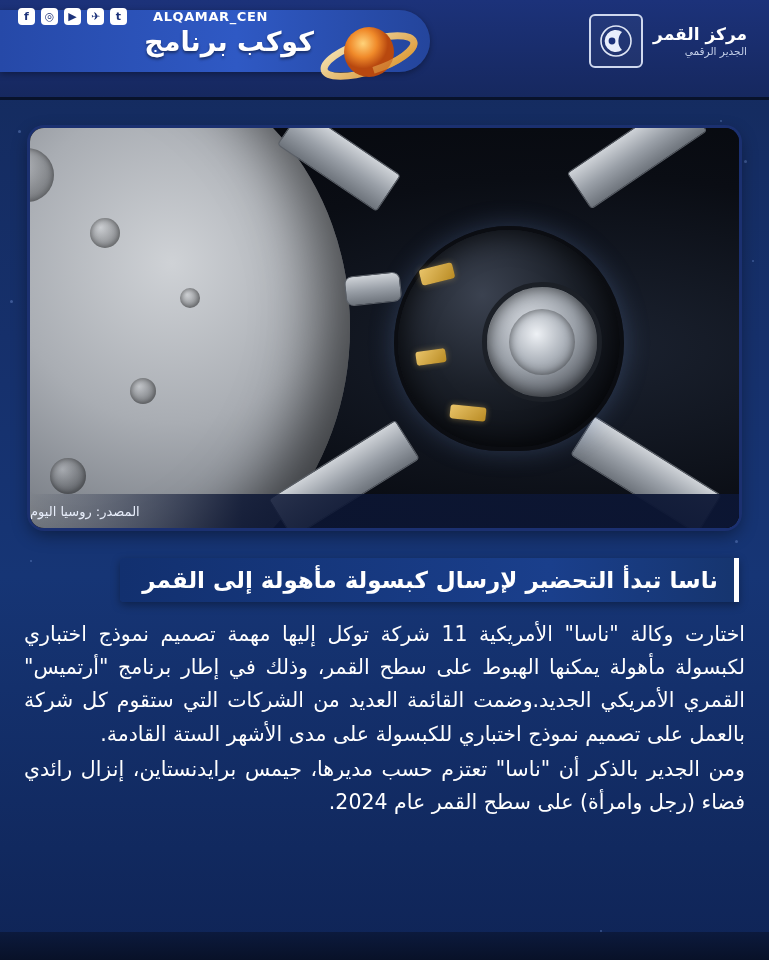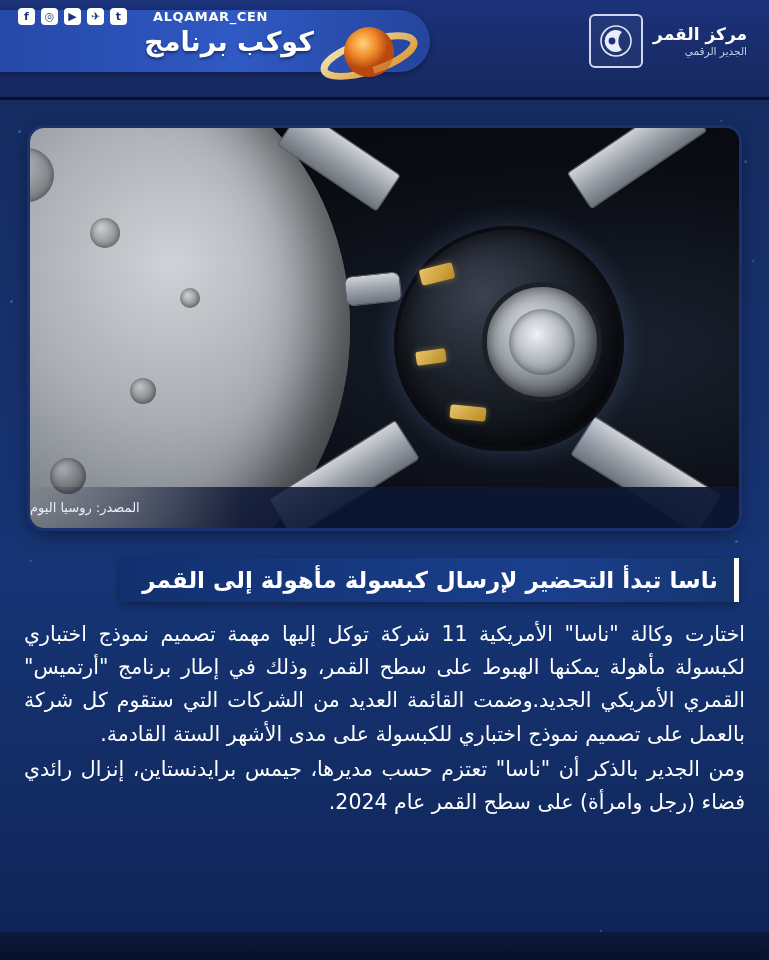--- a/index.html
+++ b/index.html
@@ -133,21 +133,21 @@
     border-radius:50%;
     background: radial-gradient(circle at 42% 38%, #eef1f5 0%, #aeb4bc 50%, #6a6f77 100%);
     box-shadow: inset 0 0 8px rgba(0,0,0,.5);
   }
   .gold {
     position:absolute; background: linear-gradient(135deg,#e9c46a,#b98b23);
     border-radius:3px; box-shadow: 0 0 6px rgba(233,196,106,.4);
   }
   .source-tag {
     position: absolute; bottom: 0; right: 0; left: 0;
-    height: 41px;
+    height: 34px;
     background: linear-gradient(90deg, rgba(12,22,52,.0) 0%, rgba(12,22,52,.85) 30%, rgba(12,22,52,.95) 100%);
     display:flex; align-items:center; justify-content:flex-end;
     padding-right: 16px;
     z-index: 5;
   }
   .source-tag span { color:#e7edfa; font-size: 13px; }
 
   
   .headline-row {
     margin: 30px 30px 0 30px;

